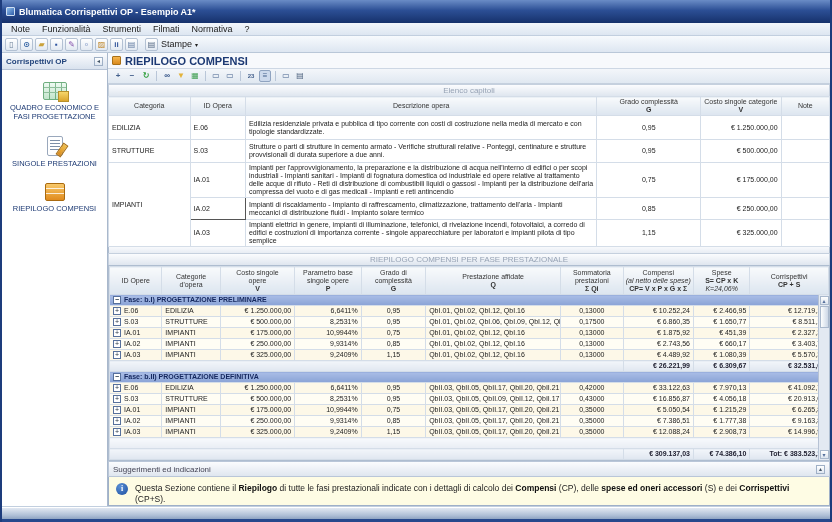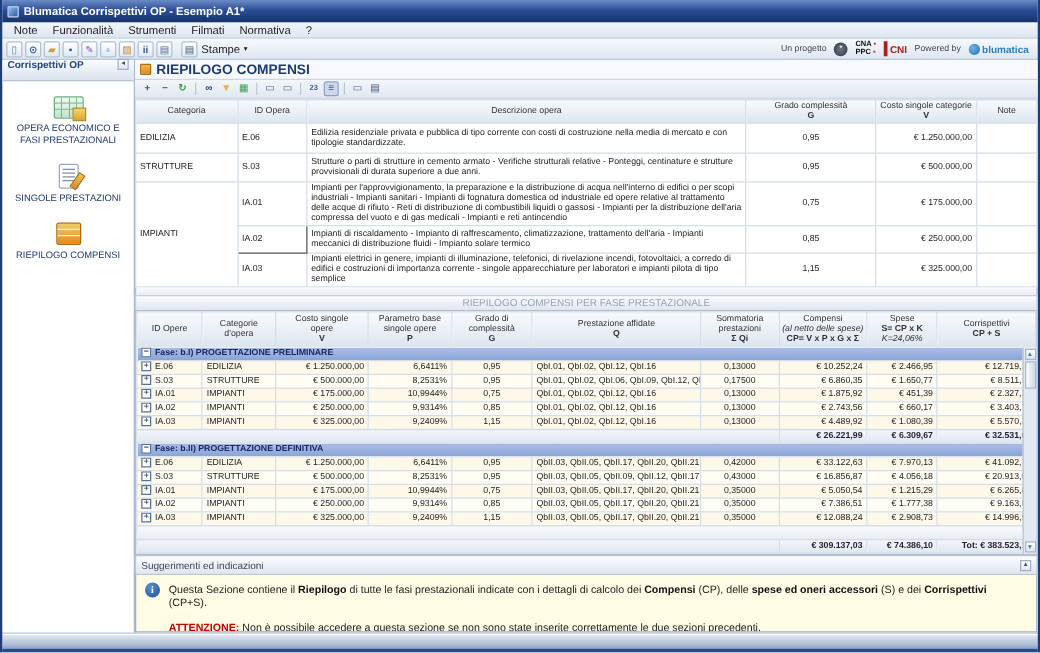--- a/index.html
+++ b/index.html
@@ -1,41 +1,41 @@
 <!DOCTYPE html>
 <html><head>
 <meta charset="utf-8">
 <style>
 *{margin:0;padding:0;box-sizing:border-box}
 html,body{width:832px;height:522px;overflow:hidden}
 body{font-family:"Liberation Sans","DejaVu Sans",sans-serif;background:#dce5f0;color:#222}
 .window{width:832px;height:522px;display:flex;flex-direction:column;border-left:2px solid #1d3c7c;border-right:2px solid #1d3c7c;background:#dce5f0}
 
-.titlebar{height:18px;flex:none;background:linear-gradient(#6a8cc6,#2c4f95 45%,#16316b);color:#fff;font-size:9px;font-weight:bold;display:flex;align-items:center;gap:4px;padding:0 4px}
+.titlebar{height:23px;flex:none;background:linear-gradient(#6a8cc6,#2c4f95 45%,#16316b);color:#fff;font-size:9px;font-weight:bold;display:flex;align-items:center;gap:4px;padding:0 4px}
 .app-icon{width:9px;height:9px;flex:none;background:linear-gradient(135deg,#8fc0ee,#2e5ba8);border:1px solid #cfe0f4;border-radius:1px}
 
 .menubar{height:13px;flex:none;background:linear-gradient(#f2f6fb,#dde6f1);display:flex;align-items:center;padding:0 3px;border-bottom:1px solid #c2cfdf;font-size:9px}
 .menu-item{padding:0 6px;cursor:default}
 
 .toolbar{height:17px;flex:none;background:linear-gradient(#f7fafd,#dde6f1);display:flex;align-items:center;padding:0 3px;border-bottom:1px solid #b9c7d8;gap:2px}
 .tico{width:13px;height:13px;border:1px solid #b3c1d3;border-radius:2px;background:linear-gradient(#ffffff,#e2e9f2);font-size:8px;line-height:11px;text-align:center;font-weight:bold;overflow:hidden}
 .stampe{display:flex;align-items:center;gap:3px;font-size:9px;padding:0 4px;border:1px solid transparent}
 .tb-right{margin-left:auto;display:flex;align-items:center;gap:6px;padding-right:4px;font-size:7px;color:#445}
 .logo-circle{width:11px;height:11px;border-radius:50%;background:radial-gradient(#6b7686,#2e3542);color:#fff;font-size:7px;line-height:11px;text-align:center}
 .cna{font-size:6px;font-weight:bold;line-height:6px;color:#111}
 .cna i{color:#c22;font-style:normal}
 .cni{display:flex;align-items:center;gap:2px;font-size:8px;font-weight:bold;color:#b01c1c}
 .cni .bar{width:3px;height:12px;background:#b01c1c}
 .blu{display:flex;align-items:center;gap:2px}
 .blu .dot{width:9px;height:9px;border-radius:50%;background:radial-gradient(circle at 35% 35%,#6db5ea,#1d6fb5)}
 .blu .txt{font-size:8px;color:#2e7fc0;font-weight:bold}
 
 .bodyrow{flex:1;display:flex;min-height:0}
 .sidebar{width:106px;flex:none;background:#fff;border-right:1px solid #a9b8cc;display:flex;flex-direction:column}
-.sb-head{height:13px;flex:none;background:linear-gradient(#fbfcfe,#d9e2ee);border-bottom:1px solid #b6c3d6;font-size:8px;font-weight:bold;color:#23457c;display:flex;align-items:flex-end;padding:8px 4px}
+.sb-head{height:13px;flex:none;background:linear-gradient(#fbfcfe,#d9e2ee);border-bottom:1px solid #b6c3d6;font-size:8px;font-weight:bold;color:#23457c;display:flex;align-items:center;padding:8px 4px}
 .sb-btn{margin-left:auto;width:9px;height:9px;border:1px solid #9fb0c6;background:linear-gradient(#fff,#dfe7f1);font-size:6px;line-height:7px;text-align:center;color:#456}
 .sb-items{padding-top:12px}
 .sb-item{text-align:center;margin-bottom:15px;cursor:pointer}
 .sb-item .lbl{font-size:7.5px;color:#1c3973;padding:0 4px;line-height:9px}
 .si{width:24px;height:18px;margin:0 auto 3px;border-radius:2px;position:relative}
 .si-dati{background:linear-gradient(#eef4fb,#bcd2ea);border:1px solid #7a93b5}
 .si-dati::before{content:"";position:absolute;left:3px;top:2px;width:6px;height:6px;border-radius:50%;background:#5b7fae}
 .si-dati::after{content:"";position:absolute;left:1px;right:1px;bottom:1px;height:5px;background:#35569c}
 .si-quadro{background:linear-gradient(#eefaf2,#c2e4cb),repeating-linear-gradient(90deg,transparent 0 5px,#8fbf9c 5px 6px);border:1px solid #6fae7f;background-blend-mode:multiply}
 .si-quadro::before{content:"";position:absolute;left:0;right:0;top:4px;height:1px;background:#8fbf9c;box-shadow:0 5px 0 #8fbf9c}
@@ -128,49 +128,32 @@
         <div class="tico" style="color: rgb(47, 85, 160);">▫</div>
         <div class="tico" style="color: rgb(192, 138, 48);">▨</div>
         <div class="tico" style="color: rgb(55, 88, 156);">ii</div>
         <div class="tico" style="color: rgb(85, 112, 153);">▤</div>
       </span>
     <span class="stampe">
       <span class="tico" style="color:#445a77">▤</span>
       <span>Stampe</span>
       <span style="font-size:6px">▾</span>
     </span>
-    <span class="tb-right">
-      <span>Un progetto</span>
-      <span class="logo-circle">*</span>
-      <span class="cna">
-        <span>CNA</span> <i>▪</i><br>
-        <span>PPC</span> <i>▪</i>
-      </span>
-      <span class="cni">
-        <span class="bar"></span>
-        <span>CNI</span>
-      </span>
-      <span>Powered by</span>
-      <span class="blu">
-        <span class="dot"></span>
-        <span class="txt">blumatica</span>
-      </span>
-    </span>
   </div>
 
   <div class="bodyrow">
     <div class="sidebar">
       <div class="sb-head">
         <span>Corrispettivi OP</span>
         <span class="sb-btn">◂</span>
       </div>
       <div class="sb-items" id="sbitems">
           <div class="sb-item">
             <div class="si si-quadro"></div>
-            <div class="lbl">OPERA ECONOMICO E FASI PRESTAZIONALI</div>
+            <div class="lbl">QUADRO ECONOMICO E FASI PROGETTAZIONE</div>
           </div>
           <div class="sb-item">
             <div class="si si-singole"></div>
             <div class="lbl">SINGOLE PRESTAZIONI</div>
           </div>
           <div class="sb-item">
             <div class="si si-riepilogo"></div>
             <div class="lbl">RIEPILOGO COMPENSI</div>
           </div>
         </div>
@@ -194,20 +177,23 @@
           <div class="gico">▭</div>
           <div class="gico">▭</div>
           <div class="gsep"></div>
           <div class="gico" style="font-size: 6px;">23</div>
           <div class="gico sel">≡</div>
           <div class="gsep"></div>
           <div class="gico">▭</div>
           <div class="gico" style="color: rgb(68, 90, 119);">▤</div>
         </div>
 
+      <div class="caption">
+        <span>Elenco capitoli</span>
+      </div>
 
       <table class="grid" id="t1">
         <colgroup>
             <col style="width:81px">
             <col style="width:55px">
             <col style="width:349px">
             <col style="width:103px">
             <col style="width:80px">
             <col style="width:48px">
           </colgroup>

